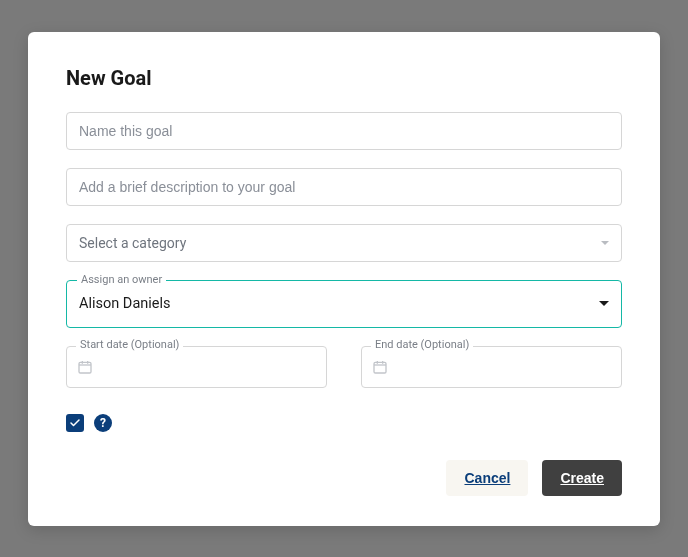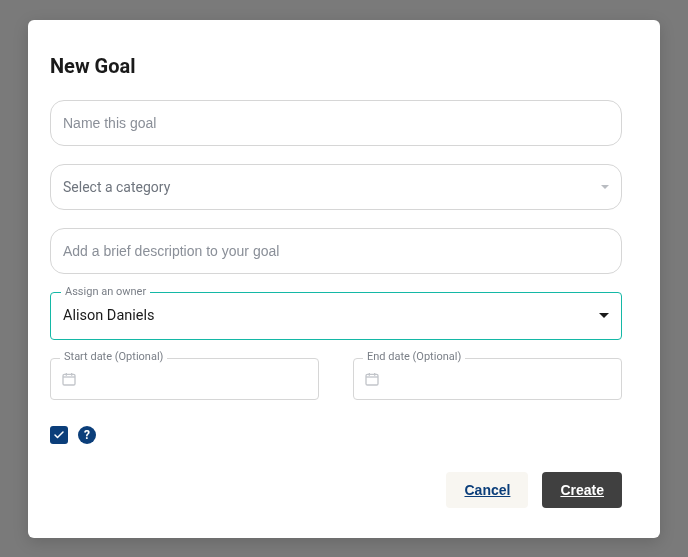--- a/index.html
+++ b/index.html
@@ -6,30 +6,30 @@
   html, body { margin:0; padding:0; }
   body {
     background:#7a7a7a;
     font-family: -apple-system, BlinkMacSystemFont, "Segoe UI", Roboto, "Helvetica Neue", Arial, sans-serif;
     width:688px; height:557px; overflow:hidden;
     display:flex; align-items:center; justify-content:center;
   }
   .modal {
     width:632px; background:#fff; border-radius:6px;
     box-shadow:0 4px 16px rgba(0,0,0,0.15);
-    padding:34px 38px 30px 22px;
+    padding:34px 38px 30px 38px;
   }
   .title {
     font-size:20px; font-weight:700; color:#1a1a1a; margin-bottom:22px;
   }
   .field {
     position:relative; margin-bottom:18px;
   }
   .input, .select, .date-input {
-    width:100%; height:46px; border:1px solid #d6d6d6; border-radius:14px;
+    width:100%; height:38px; border:1px solid #d6d6d6; border-radius:4px;
     padding:0 12px; font-size:14px; color:#222; background:#fff;
     display:flex; align-items:center; outline:none;
   }
   .input::placeholder { color:#8a8f98; }
   .select { justify-content:space-between; color:#6f757e; cursor:pointer; }
   .float-label {
     position:absolute; top:-8px; left:10px; background:#fff; padding:0 4px;
     font-size:11px; color:#7a7f87;
   }
   .owner-box {
@@ -86,28 +86,28 @@
 
 <div class="modal">
 
   <div class="title">New Goal</div>
 
   <div class="field">
     <input class="input" type="text" placeholder="Name this goal" style="">
   </div>
 
   <div class="field">
+    <input class="input" type="text" placeholder="Add a brief description to your goal" style="">
+  </div>
+
+  <div class="field">
     <div class="select">
       <span>Select a category</span>
       <span class="dropdown-caret small"></span>
     </div>
-  </div>
-
-  <div class="field">
-    <input class="input" type="text" placeholder="Add a brief description to your goal" style="">
   </div>
 
   <div class="owner-box">
     <span class="float-label">Assign an owner</span>
     <span class="value">Alison Daniels</span>
     <span class="dropdown-caret dark"></span>
   </div>
 
   <div class="date-row">
     <div class="date-field">

